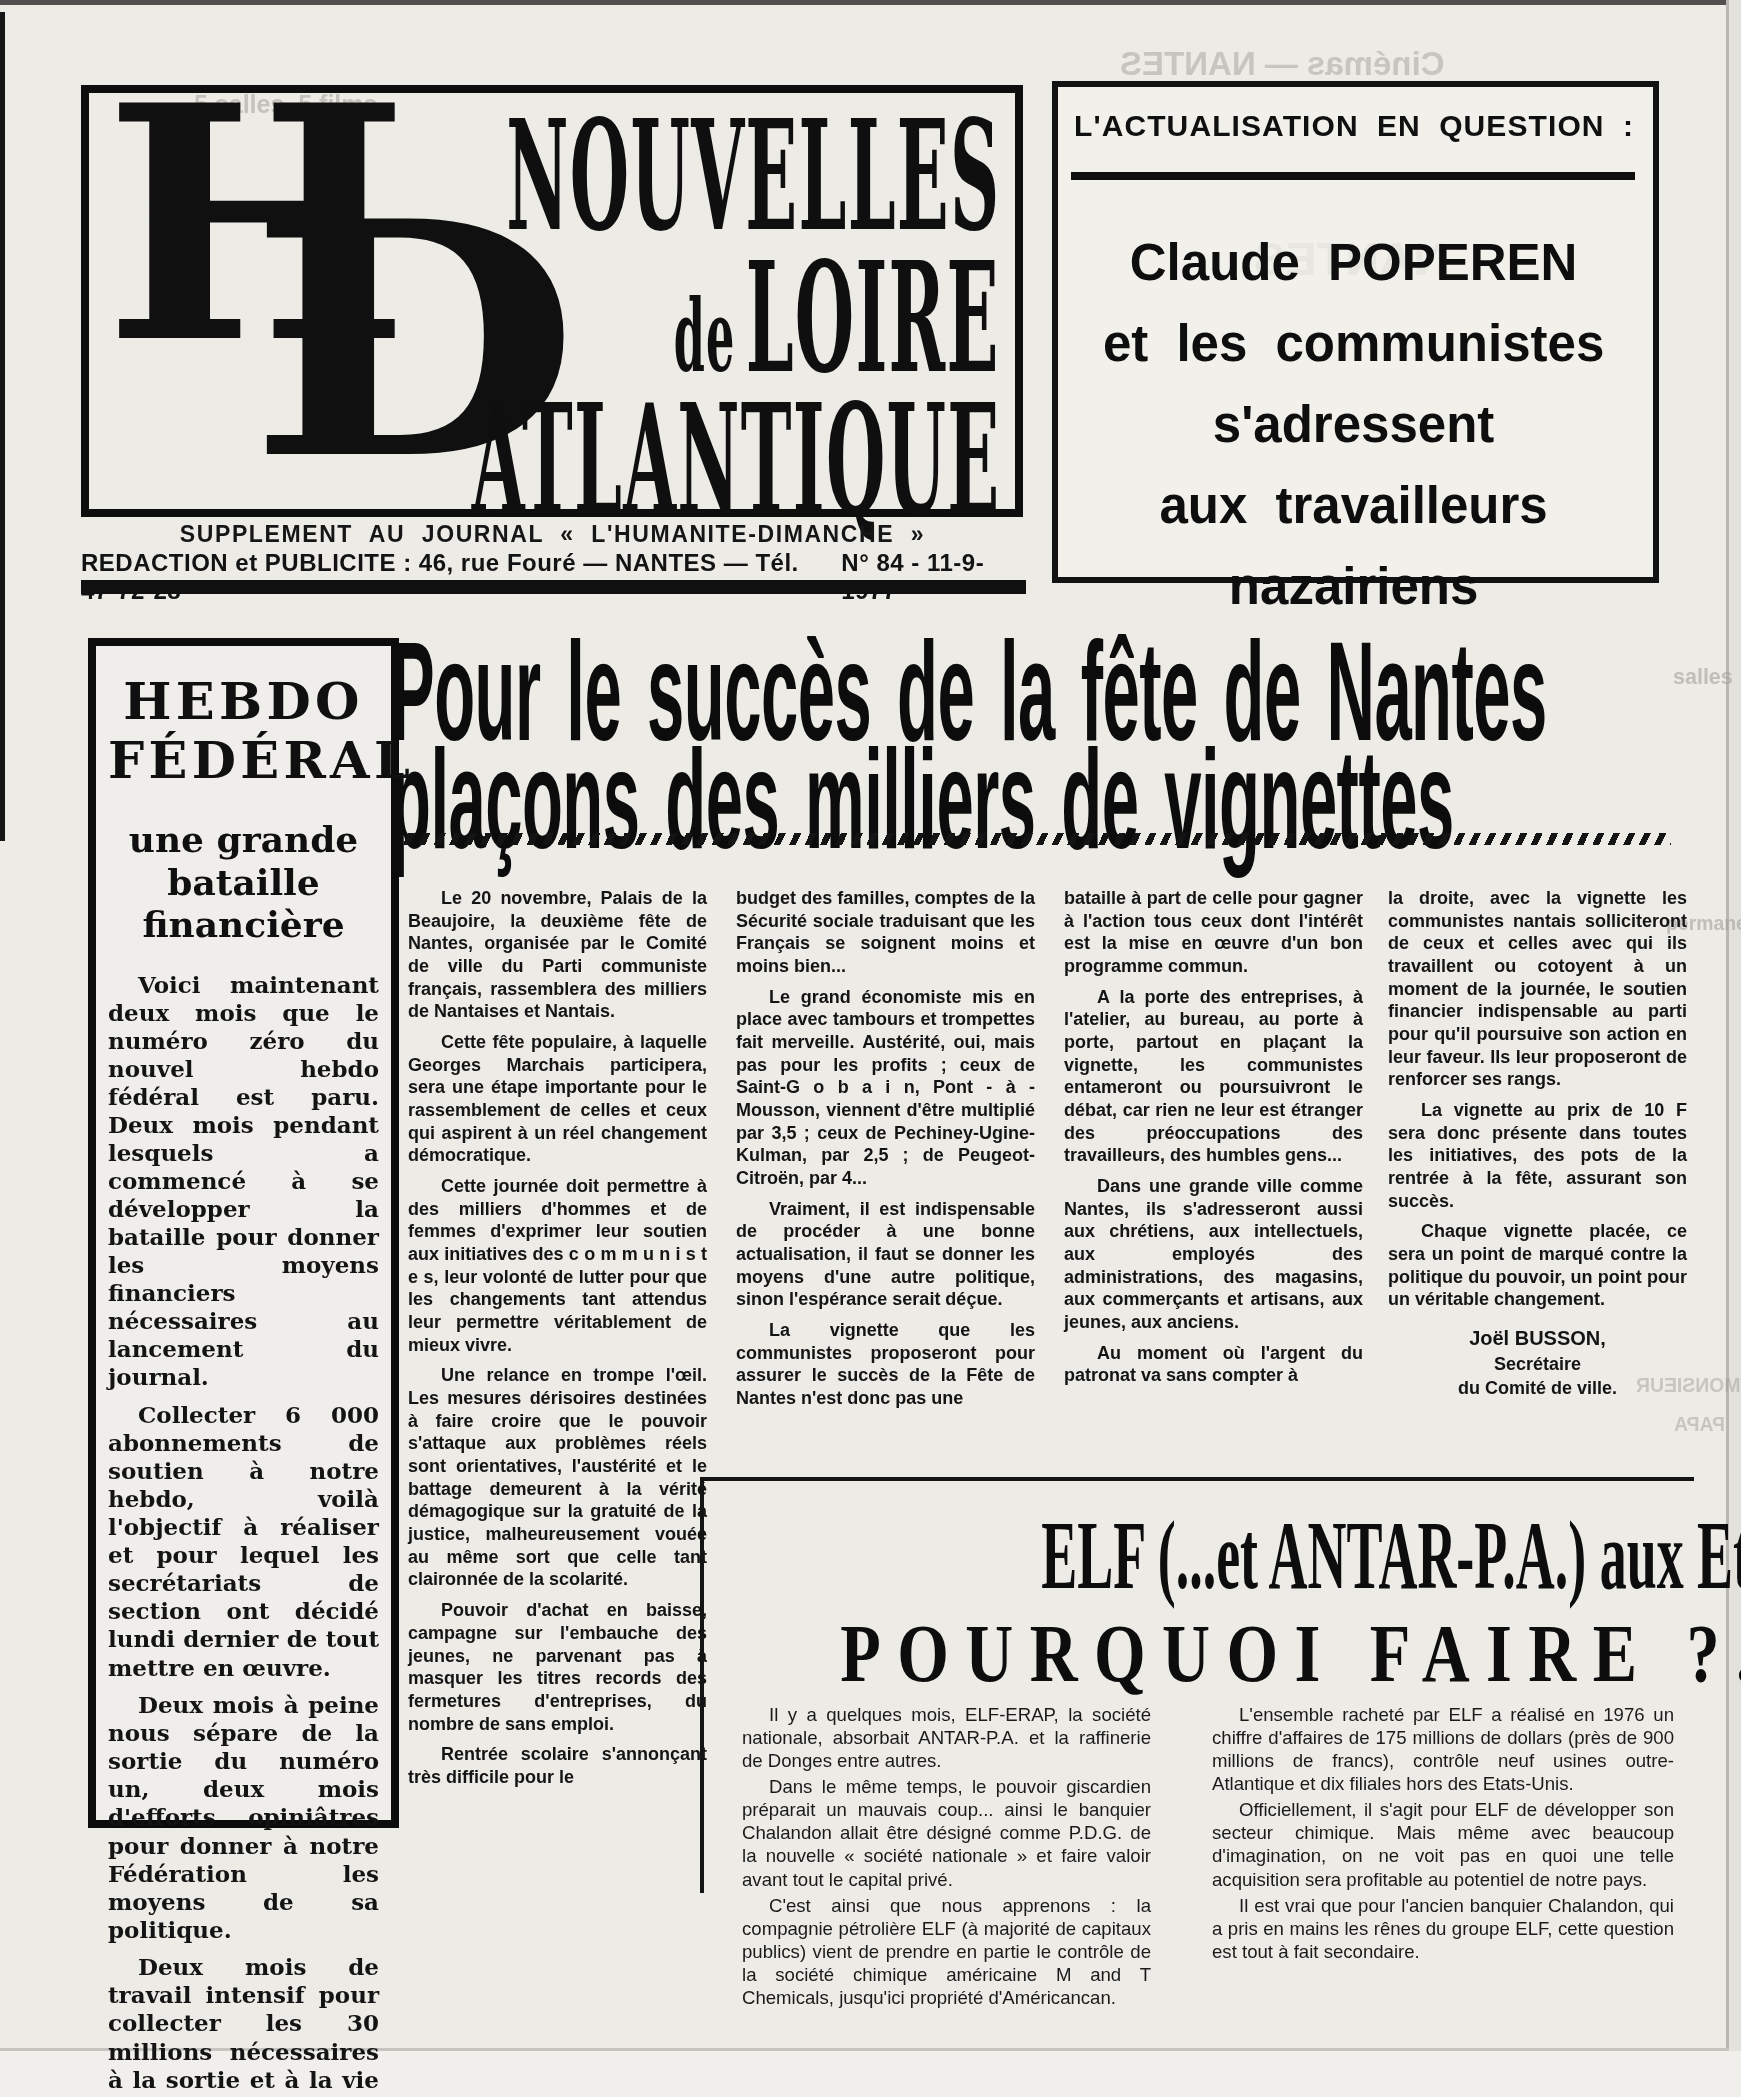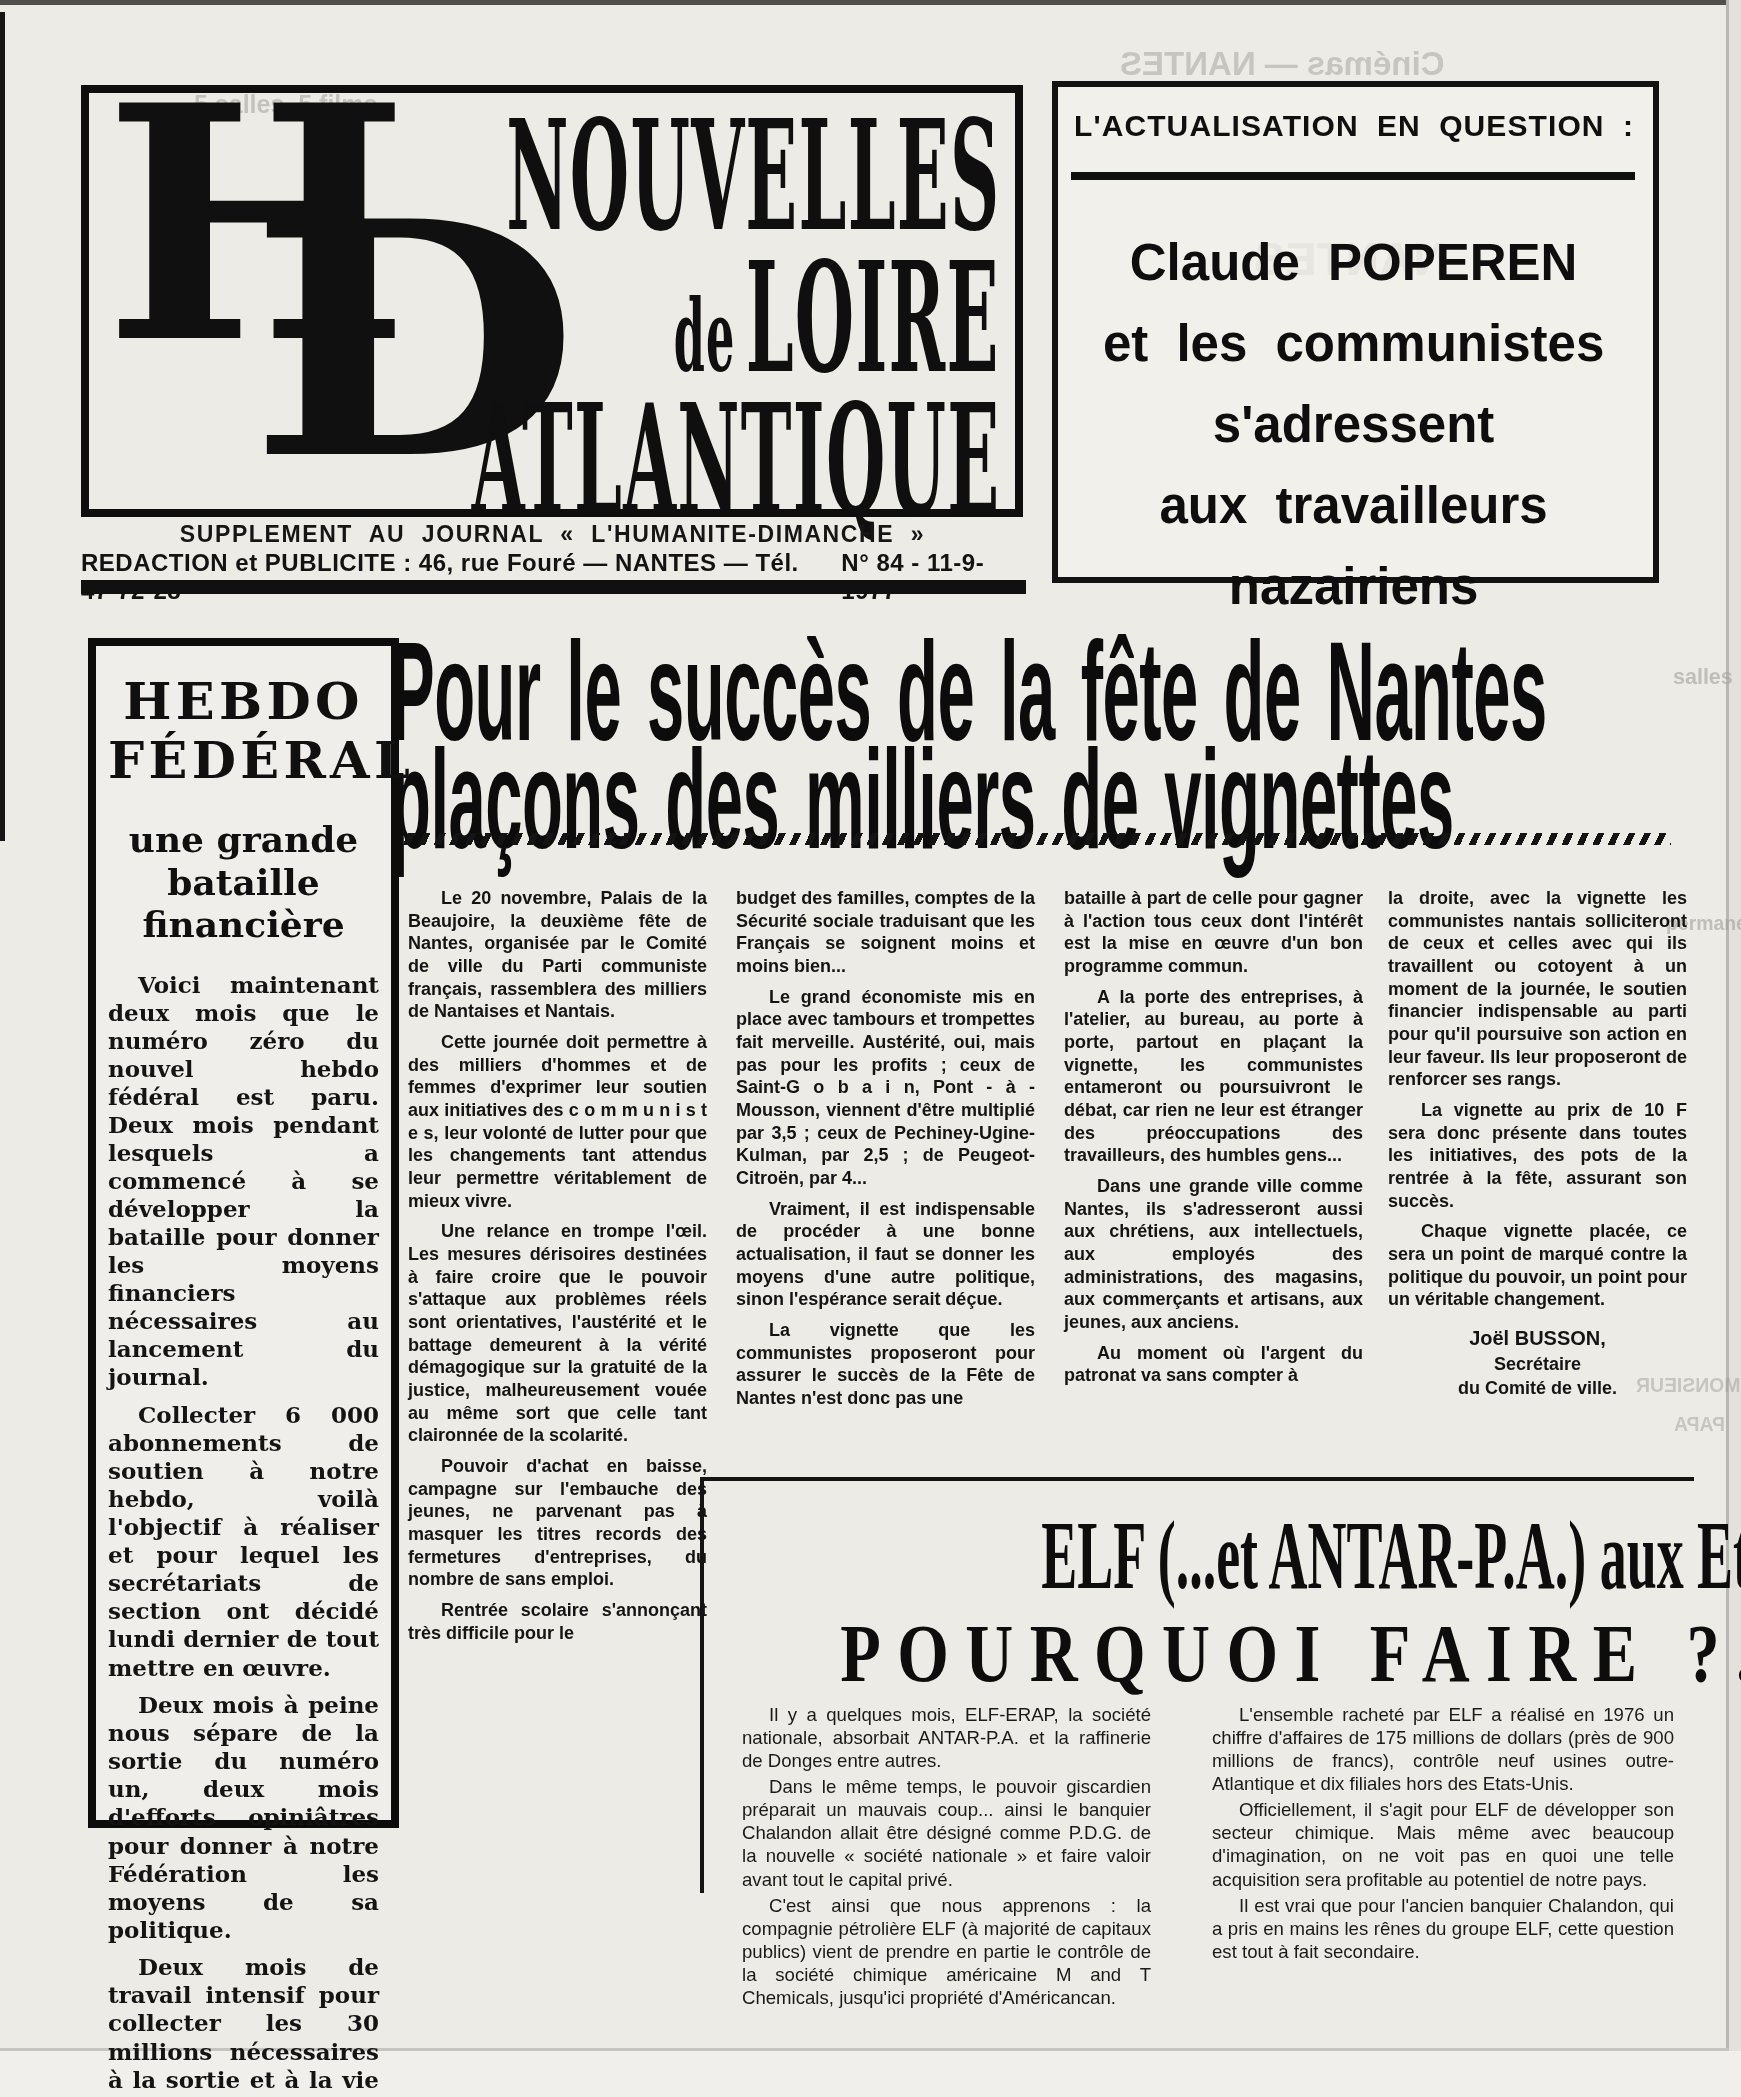--- a/index.html
+++ b/index.html
@@ -142,20 +142,21 @@
       <p>Voici maintenant deux mois que le numéro zéro du nouvel hebdo fédéral est paru. Deux mois pendant lesquels a commencé à se développer la bataille pour donner les moyens financiers nécessaires au lancement du journal.</p>
       <p>Collecter 6 000 abonnements de soutien à notre hebdo, voilà l'objectif à réaliser et pour lequel les secrétariats de section ont décidé lundi dernier de tout mettre en œuvre.</p>
       <p>Deux mois à peine nous sépare de la sortie du numéro un, deux mois d'efforts opiniâtres pour donner à notre Fédération les moyens de sa politique.</p>
       <p>Deux mois de travail intensif pour collecter les 30 millions nécessaires à la sortie et à la vie de notre hebdo.</p>
       <p>Voilà la tâche importante à laquelle nous devons nous attacher avec tout le s é r i e u x nécessaire.</p>
     </div>
   </div>
 
   <div class="abs col c1">
     <p>Le 20 novembre, Palais de la Beaujoire, la deuxième fête de Nantes, organisée par le Comité de ville du Parti communiste français, rassemblera des milliers de Nantaises et Nantais.</p>
+    <p>Cette fête populaire, à laquelle Georges Marchais participera, sera une étape importante pour le rassemblement de celles et ceux qui aspirent à un réel changement démocratique.</p>
     <p>Cette journée doit permettre à des milliers d'hommes et de femmes d'exprimer leur soutien aux initiatives des c o m m u n i s t e s, leur volonté de lutter pour que les changements tant attendus leur permettre véritablement de mieux vivre.</p>
     <p>Une relance en trompe l'œil. Les mesures dérisoires destinées à faire croire que le pouvoir s'attaque aux problèmes réels sont orientatives, l'austérité et le battage demeurent à la vérité démagogique sur la gratuité de la justice, malheureusement vouée au même sort que celle tant claironnée de la scolarité.</p>
     <p>Pouvoir d'achat en baisse, campagne sur l'embauche des jeunes, ne parvenant pas à masquer les titres records des fermetures d'entreprises, du nombre de sans emploi.</p>
     <p>Rentrée scolaire s'annonçant très difficile pour le</p>
   </div>
   <div class="abs col c2">
     <p class="cont">budget des familles, comptes de la Sécurité sociale traduisant que les Français se soignent moins et moins bien...</p>
     <p>Le grand économiste mis en place avec tambours et trompettes fait merveille. Austérité, oui, mais pas pour les profits ; ceux de Saint-G o b a i n, Pont - à - Mousson, viennent d'être multiplié par 3,5 ; ceux de Pechiney-Ugine-Kulman, par 2,5 ; de Peugeot-Citroën, par 4...</p>
     <p>Vraiment, il est indispensable de procéder à une bonne actualisation, il faut se donner les moyens d'une autre politique, sinon l'espérance serait déçue.</p>
     <p>La vignette que les communistes proposeront pour assurer le succès de la Fête de Nantes n'est donc pas une</p>

